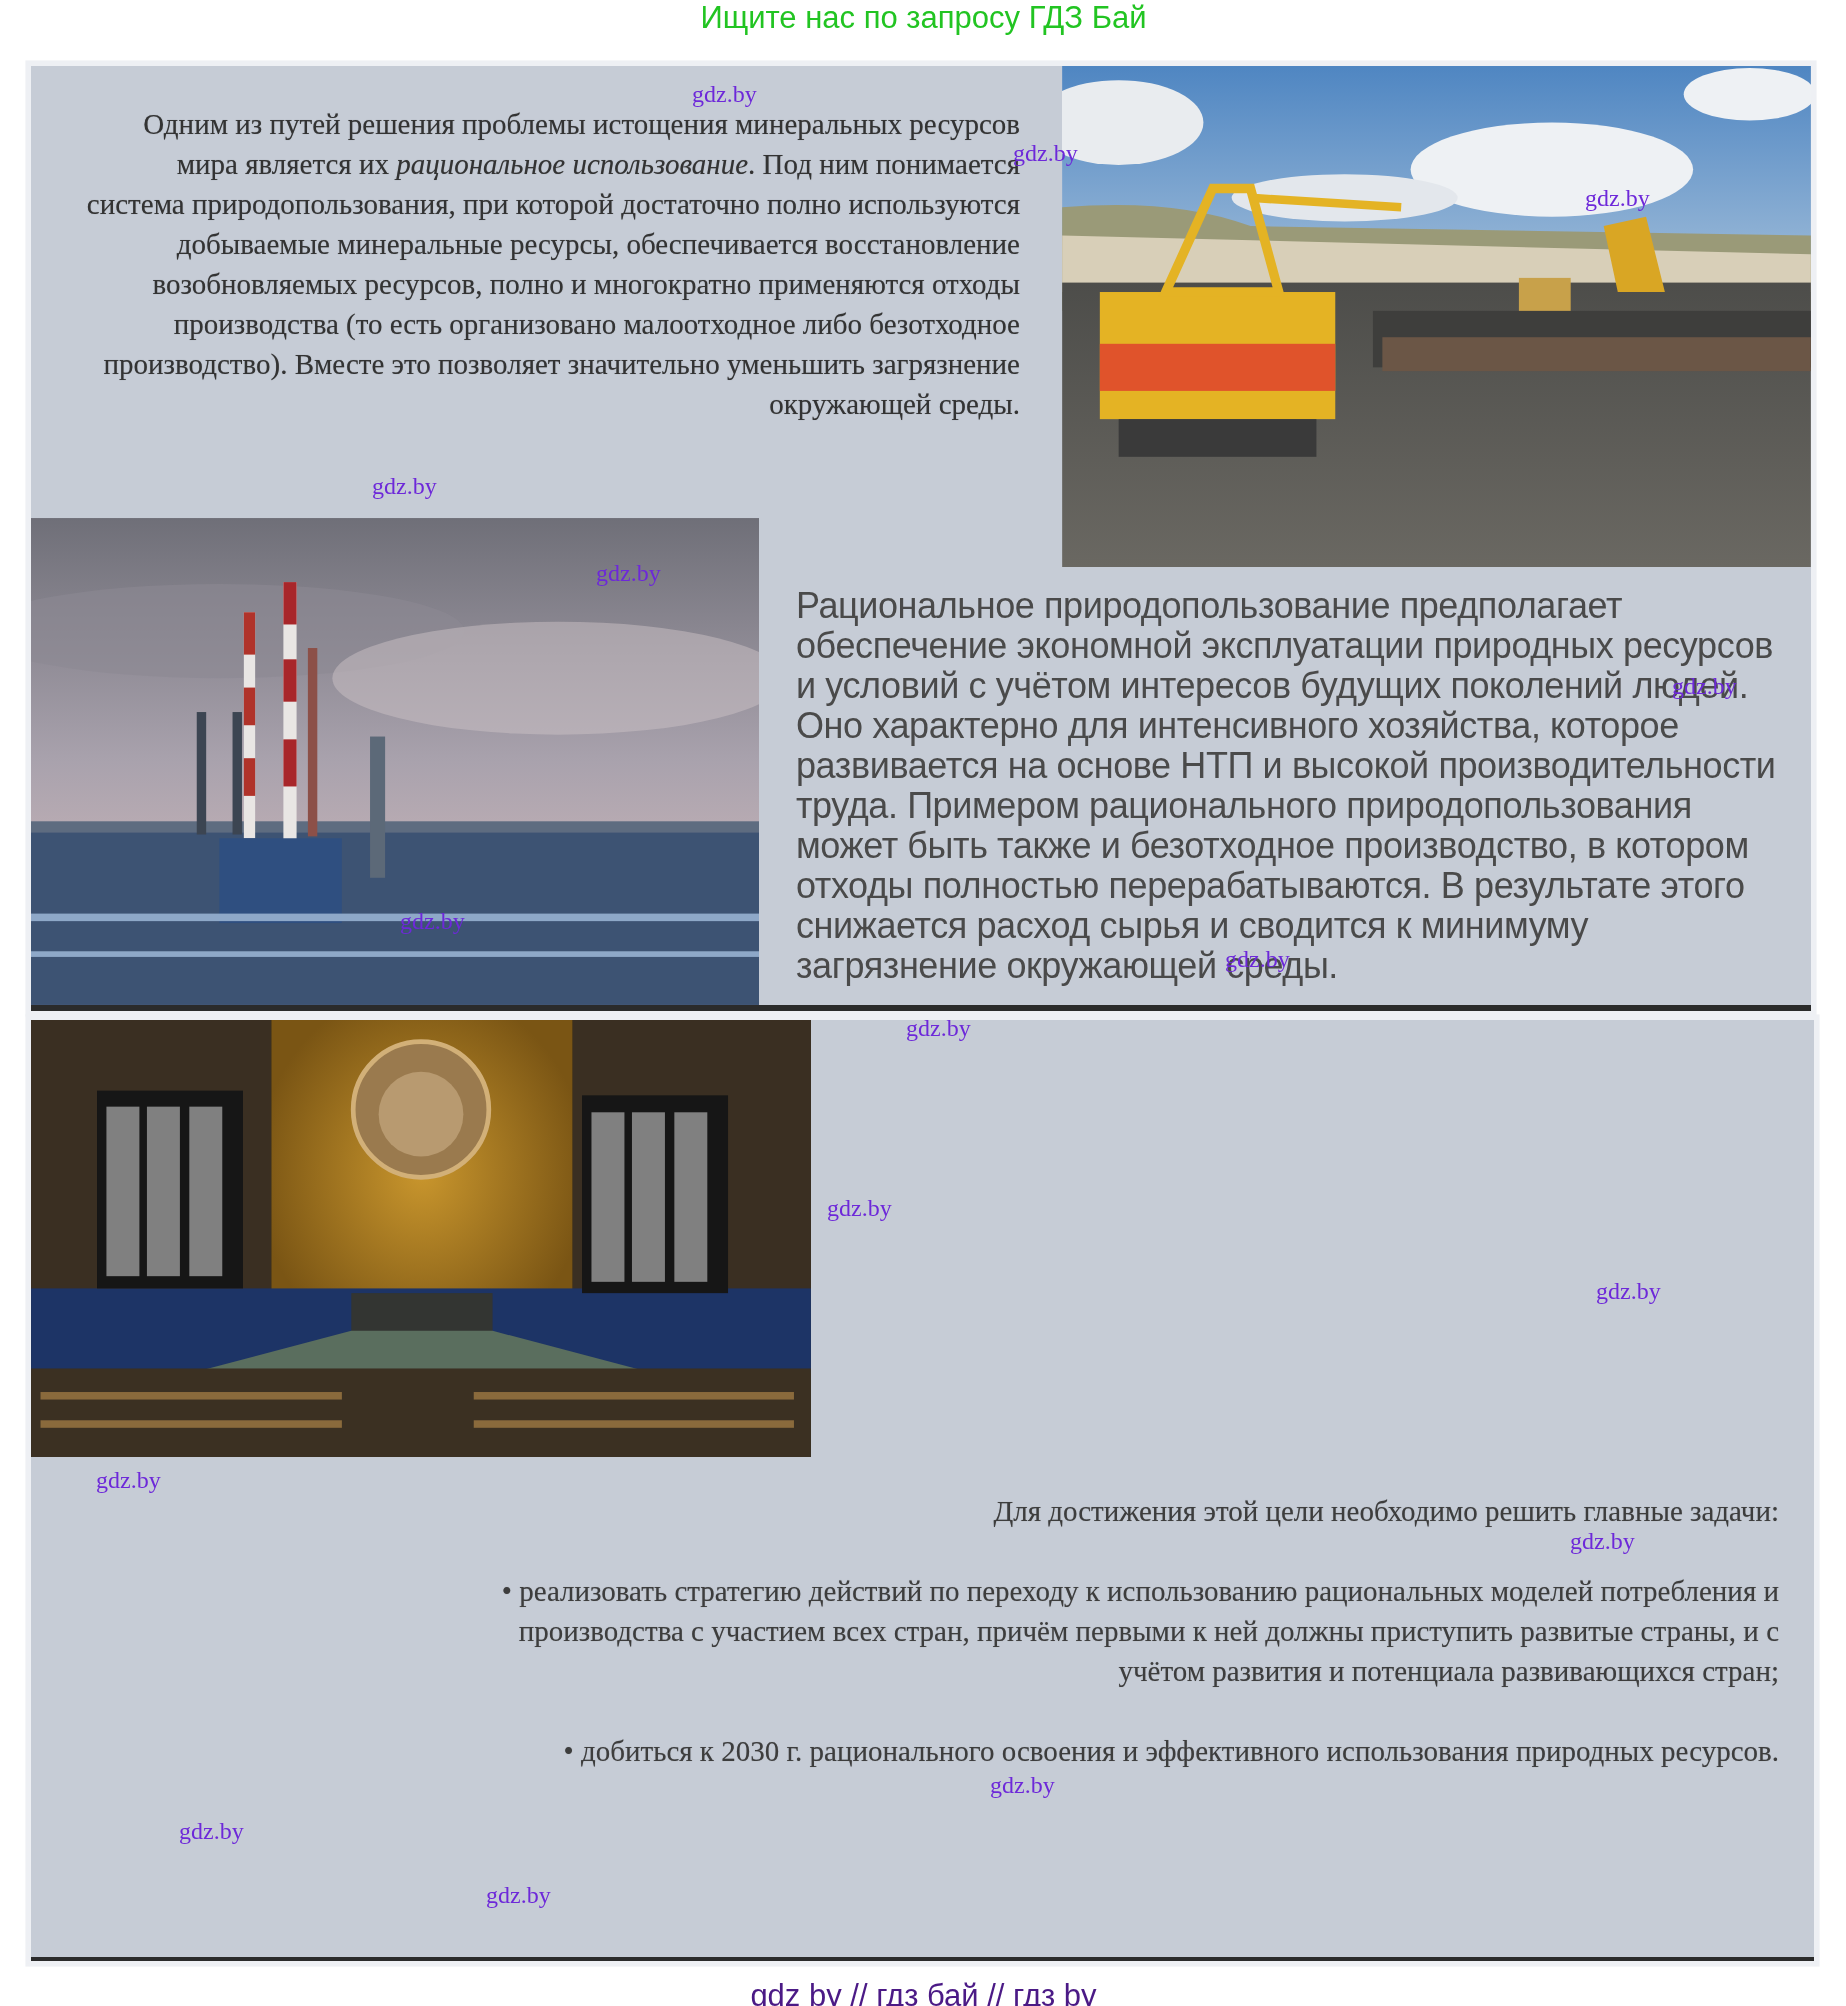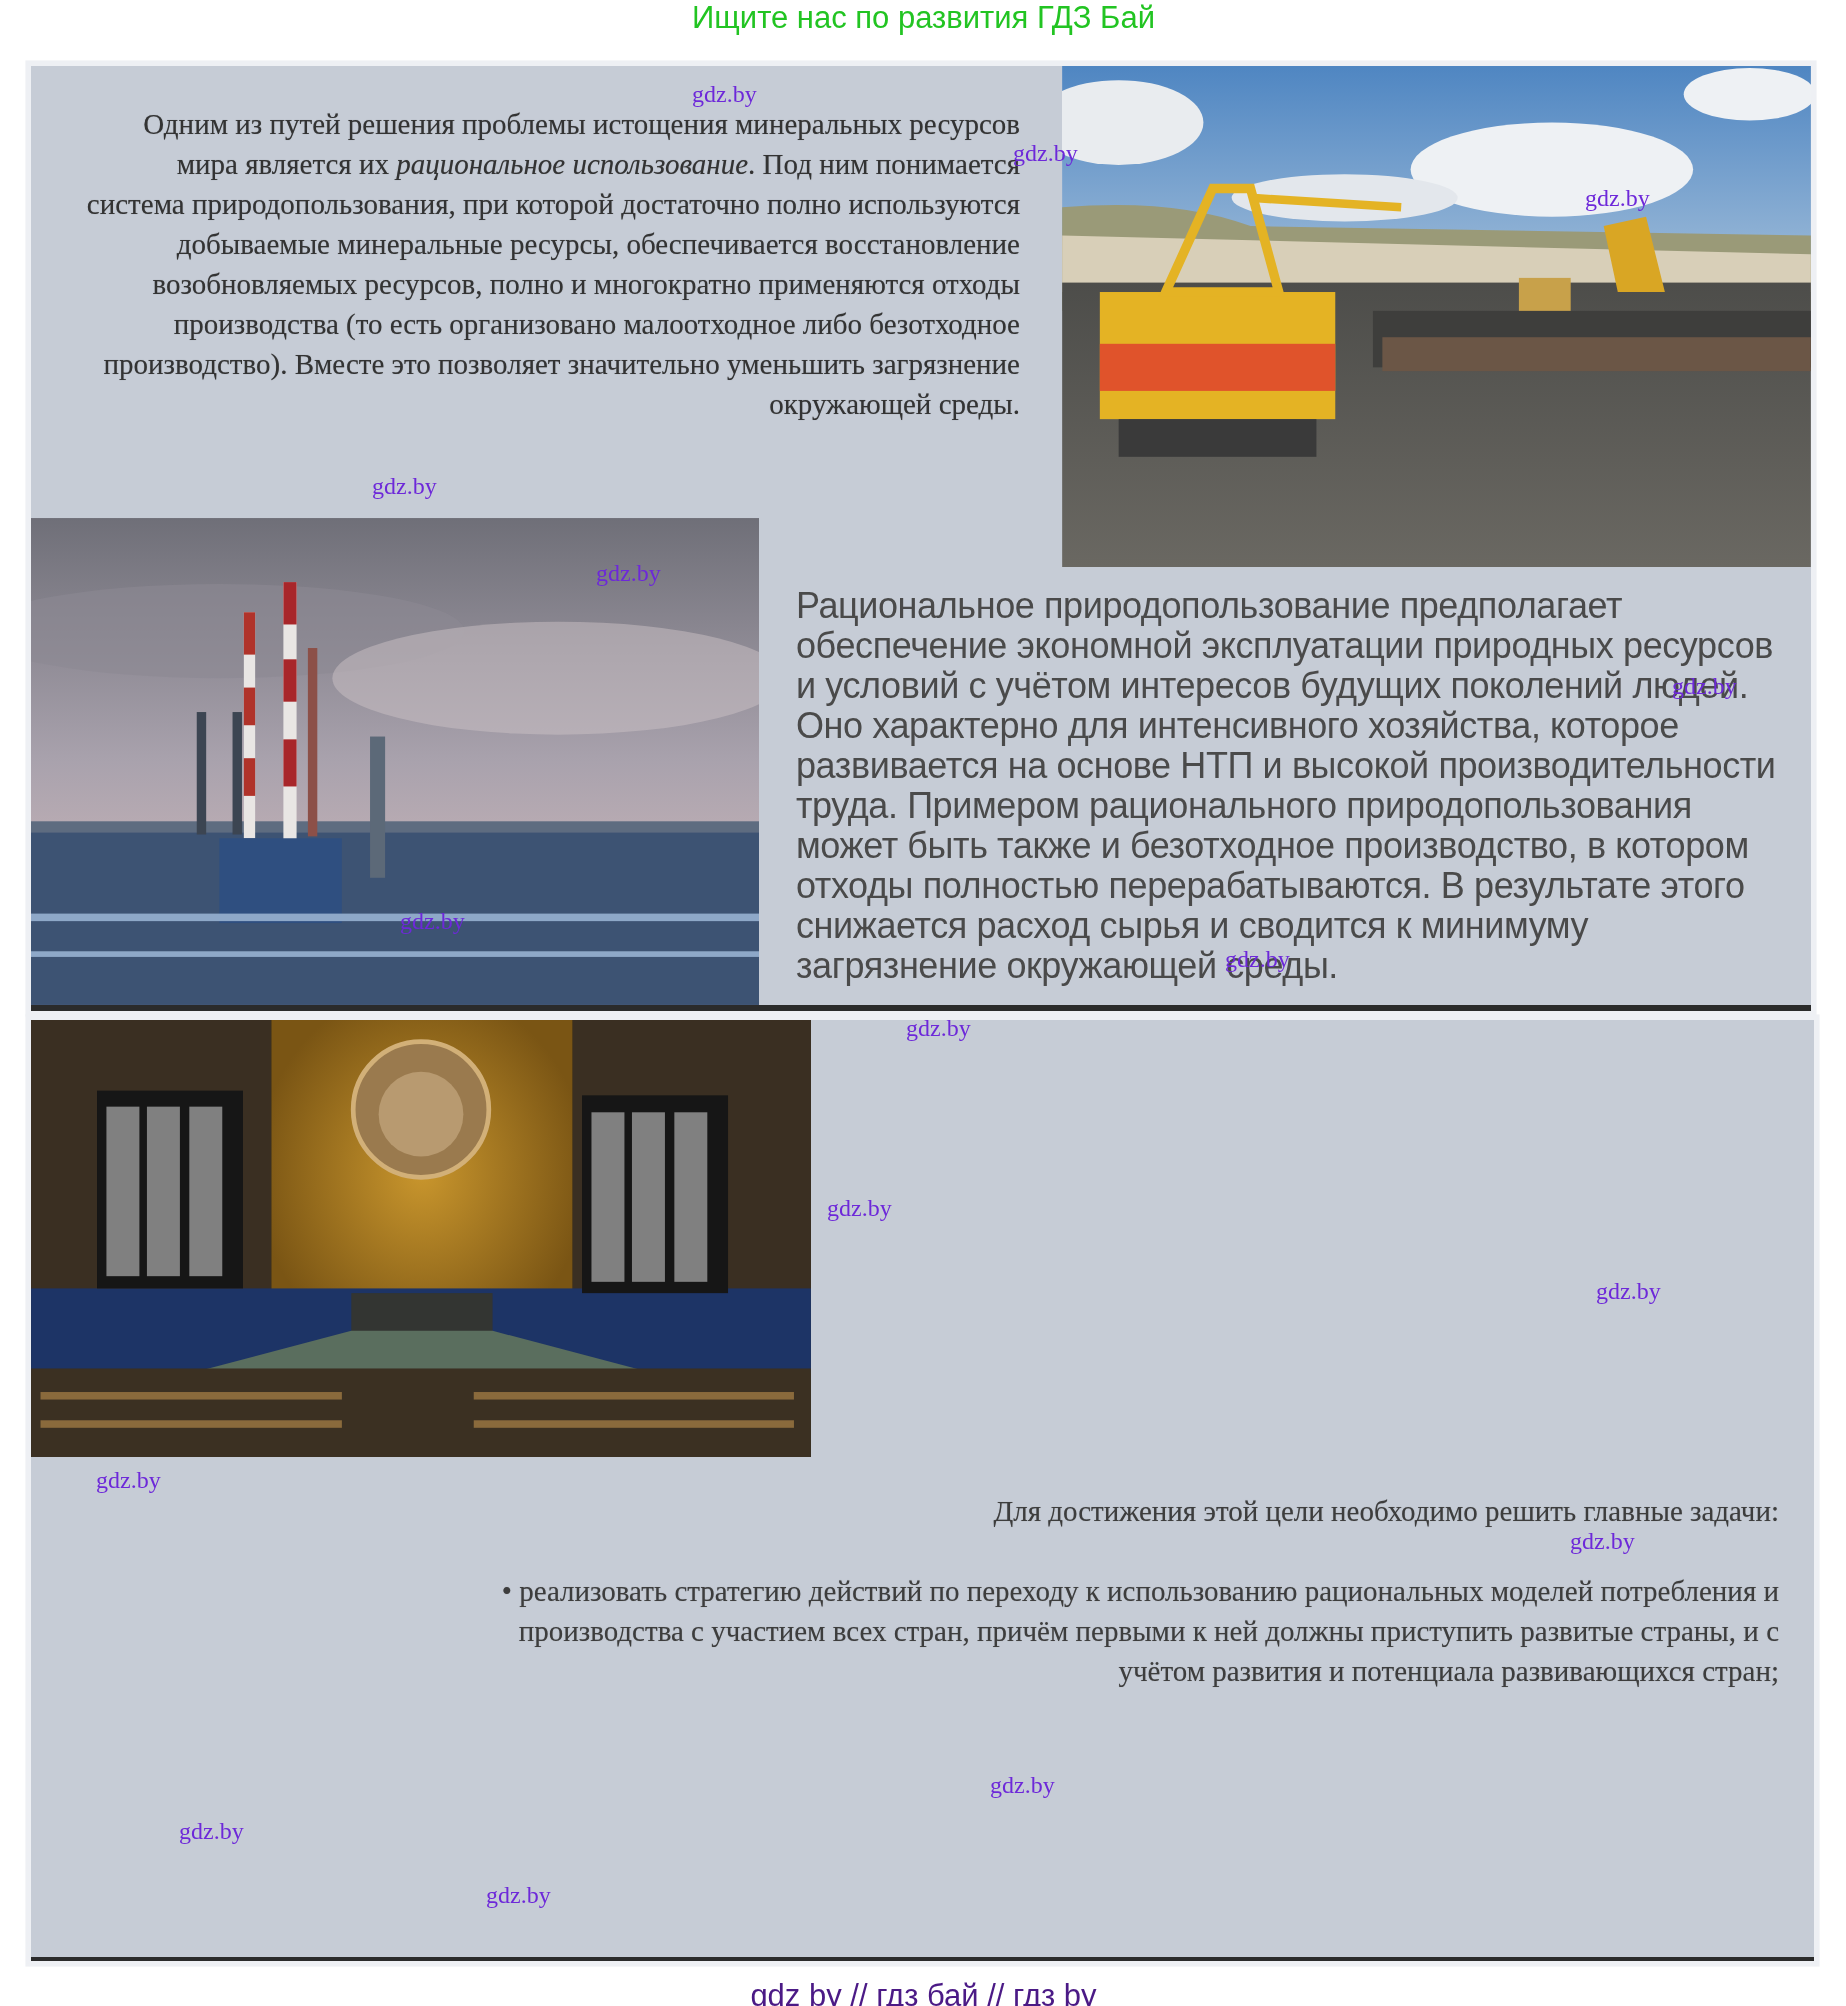--- a/index.html
+++ b/index.html
@@ -26,21 +26,21 @@
   .p3 { left: 458px; top: 471px; width: 1290px; font-size: 29px; line-height: 40px; color: #3d3d3d; text-shadow: 0 0 0.9px rgba(0,0,0,0.3); }
   .p3 .gap { height: 40px; }
 
   .wm { position: absolute; font-family: Liberation Serif, serif; font-size: 24px; color: #6d28d9; line-height: 30px; white-space: nowrap; }
 
   .footer { position: absolute; left: 0; top: 1979px; width: 1847px; text-align: center; color: #4b1a86; font-size: 31px; line-height: 34px; font-family: "Liberation Sans", sans-serif; }
 </style>
 </head>
 <body>
 
-<div class="top-banner">Ищите нас по развития ГДЗ Бай</div>
+<div class="top-banner">Ищите нас по запросу ГДЗ Бай</div>
 
 <div class="slide slide1">
   <div class="serif-text p1"><span>Одним из путей решения проблемы истощения минеральных ресурсов мира является их </span><em>рациональное использование</em><span>. Под ним понимается система природопользования, при которой достаточно полно используются добываемые минеральные ресурсы, обеспечивается восстановление возобновляемых ресурсов, полно и многократно применяются отходы производства (то есть организовано малоотходное  либо безотходное  производство). Вместе это позволяет значительно уменьшить загрязнение окружающей среды.</span></div>
 
   <div class="photo photo-mine">
     <svg width="749" height="501" viewBox="0 0 795 532" xmlns="http://www.w3.org/2000/svg">
       <defs>
         <linearGradient id="sky1" x1="0" y1="0" x2="0" y2="1">
           <stop offset="0" stop-color="#4f86c2"></stop>
           <stop offset="1" stop-color="#a9c3dc"></stop>
@@ -151,20 +151,21 @@
         <rect x="470" y="425" width="340" height="8"></rect>
       </g>
     </svg>
   </div>
 
   <div class="serif-text p3">
     <div>Для достижения этой цели необходимо  решить главные задачи:</div>
     <div class="gap"></div>
     <div>• реализовать стратегию действий по переходу  к использованию рациональных моделей потребления и производства с участием всех стран, причём первыми к ней должны приступить развитые страны, и с учётом развития и потенциала развивающихся стран;</div>
     <div class="gap"></div>
+    <div>• добиться к 2030 г. рационального освоения и эффективного использования природных ресурсов.</div>
   </div>
 
   <div class="wm" style="left:875px; top:-7.5px;">gdz.by</div>
   <div class="wm" style="left:796px; top:173px;">gdz.by</div>
   <div class="wm" style="left:1565px; top:256px;">gdz.by</div>
   <div class="wm" style="left:65px; top:445px;">gdz.by</div>
   <div class="wm" style="left:1539px; top:506px;">gdz.by</div>
   <div class="wm" style="left:959px; top:750px;">gdz.by</div>
   <div class="wm" style="left:148px; top:796px;">gdz.by</div>
   <div class="wm" style="left:455px; top:860px;">gdz.by</div>

